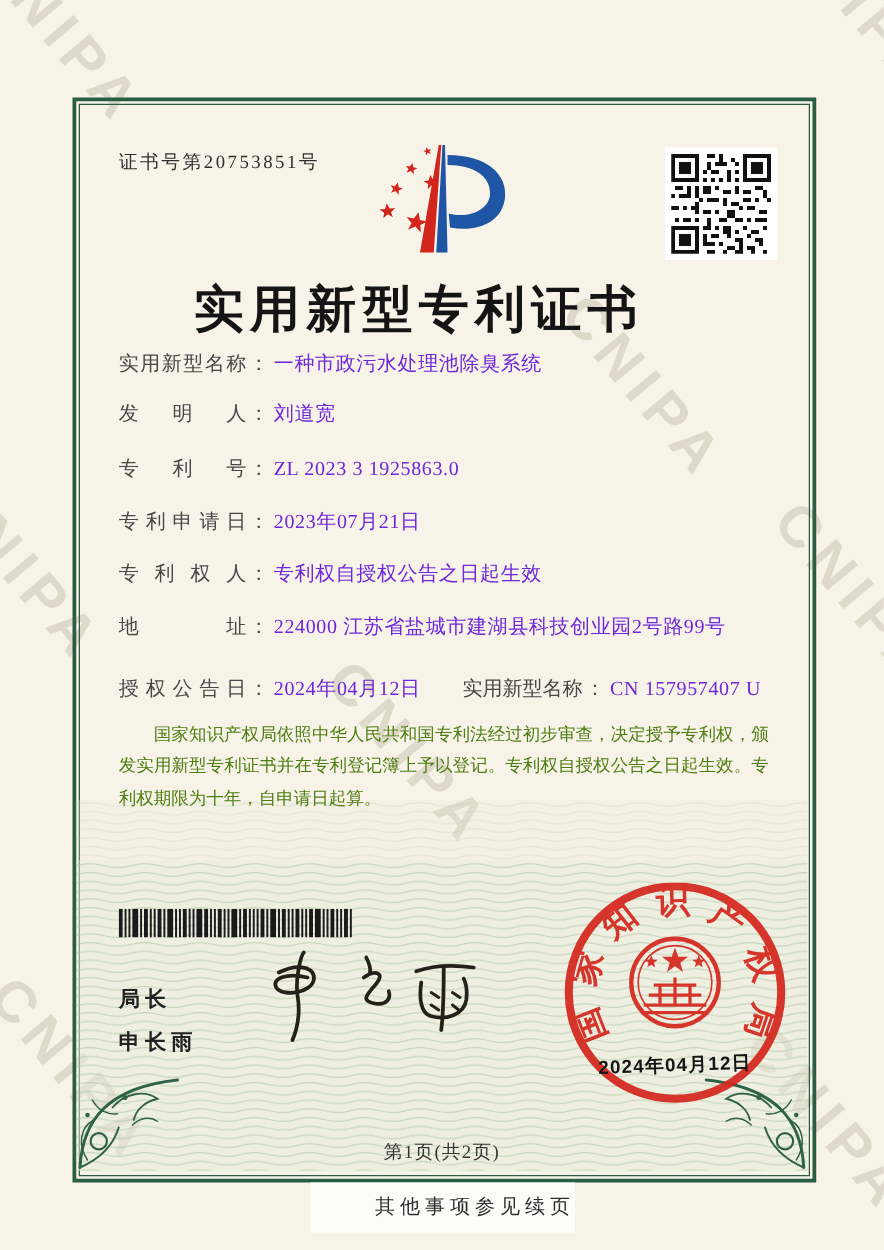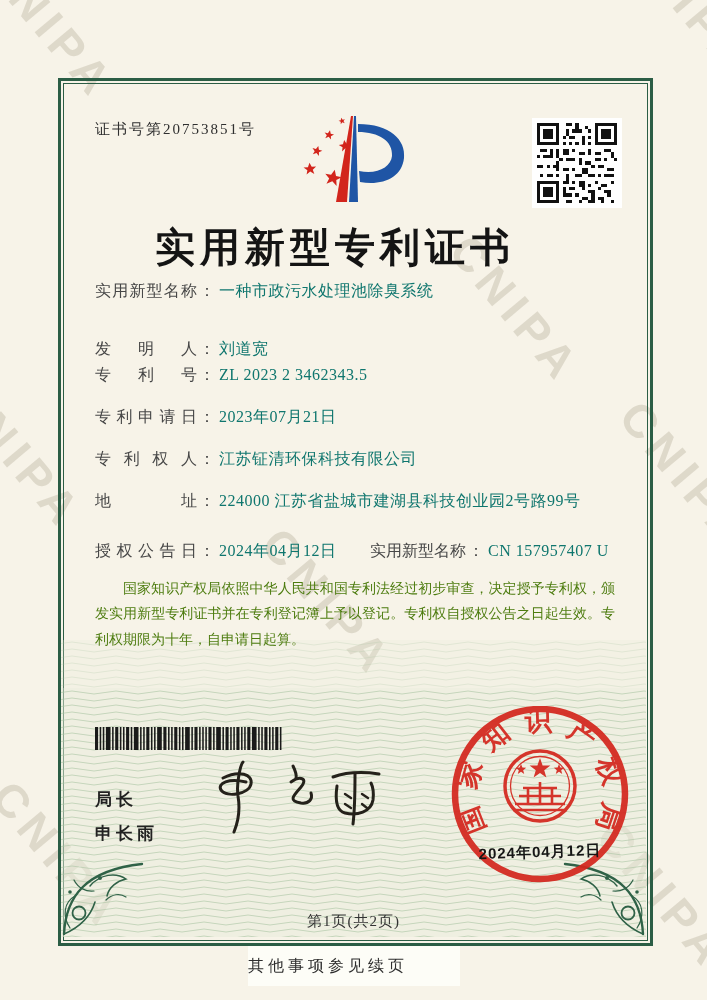--- a/index.html
+++ b/index.html
@@ -25,44 +25,44 @@
   .cert-no{position:absolute;left:95px;top:120px;font-size:15px;letter-spacing:2px;color:#2f2f2f;z-index:2;text-align:center;}
   .logo{position:absolute;left:292px;top:108px;width:122px;height:100px;z-index:2;}
   .qr{position:absolute;left:532px;top:118px;width:90px;height:90px;background:#ffffff;z-index:2;}
   .qr svg{position:absolute;left:5px;top:5px;}
   .title{
     position:absolute;left:0;width:670px;top:220px;text-align:center;
     font-size:40px;font-weight:bold;letter-spacing:5px;color:#141414;z-index:2;
   }
   .fields{position:absolute;left:95px;top:281px;width:525px;z-index:2;font-size:16px;color:#474747;}
   .frow{position:absolute;left:0;white-space:nowrap;}
-  .r0{top:0}.r1{top:58px}.r2{top:84px}.r3{top:126px}.r4{top:168px}.r5{top:210px}.r6{top:260px}
+  .r0{top:0}.r1{top:40px}.r2{top:84px}.r3{top:126px}.r4{top:168px}.r5{top:210px}.r6{top:260px}
   .flabel{display:inline-block;width:102px;text-align:justify;text-align-last:justify;vertical-align:top;}
   .fcolon{display:inline-block;margin:0 4px 0 2px;}
-  .fval{letter-spacing:0.5px;color:#0f766e;}
+  .fval{letter-spacing:0.5px;color:#6d28d9;}
   .grant2{position:absolute;left:275px;top:0;}
   .paras{position:absolute;left:95px;top:576px;width:520px;z-index:2;
     font-size:14px;line-height:1.82;color:#4d7c0f;text-align:justify;}
   .paras p{margin:0 0 8px 0;text-indent:2em;}
   .barcode{position:absolute;left:95px;top:727px;width:188px;height:23px;z-index:2;}
   .signer{position:absolute;left:95px;top:788px;z-index:2;
     font-family:"Liberation Sans","DejaVu Sans",sans-serif;font-weight:600;
     font-size:17px;letter-spacing:4px;color:#222;}
   .signer div{margin-bottom:11px;}
   .signature{position:absolute;left:205px;top:756px;width:185px;height:80px;z-index:2;}
   .seal{position:absolute;left:449px;top:706px;width:182px;height:182px;z-index:3;}
   .seal-date{
     position:absolute;left:455px;top:843px;width:170px;text-align:center;z-index:4;
     font-family:"Liberation Sans","DejaVu Sans",sans-serif;
     font-size:15px;font-weight:600;color:#161616;transform:rotate(-2deg);letter-spacing:1px;
   }
   .pageno{position:absolute;left:0;width:707px;top:912px;text-align:center;font-size:15px;color:#333;z-index:2;letter-spacing:1px;}
   .note{
     position:absolute;left:248px;top:946px;width:212px;height:40px;background:#fdfdf7;z-index:2;
-    text-align:left;line-height:40px;font-size:16px;letter-spacing:4px;color:#2e2e2e;
+    text-align:right;line-height:40px;font-size:16px;letter-spacing:4px;color:#2e2e2e;
   }
   .corner{position:absolute;width:84px;height:82px;z-index:2;}
   .c-left{left:60px;top:856px;}
   .c-right{left:563px;top:856px;transform:scaleX(-1);}
 </style>
 </head>
 <body>
 
 <span class="wm w1">CNIPA</span>
 <span class="wm w2">CNIPA</span>
@@ -231,27 +231,27 @@
 <div class="title">实用新型专利证书</div>
 
 <div class="fields">
   <div class="frow r0">
     <span class="flabel">实用新型名称</span><span class="fcolon">：</span><span class="fval">一种市政污水处理池除臭系统</span>
   </div>
   <div class="frow r1">
     <span class="flabel">发明人</span><span class="fcolon">：</span><span class="fval">刘道宽</span>
   </div>
   <div class="frow r2">
-    <span class="flabel">专利号</span><span class="fcolon">：</span><span class="fval">ZL 2023 2 3462343.5</span>
+    <span class="flabel">专利号</span><span class="fcolon">：</span><span class="fval">ZL 2023 3 1925863.0</span>
   </div>
   <div class="frow r3">
     <span class="flabel">专利申请日</span><span class="fcolon">：</span><span class="fval">2023年07月21日</span>
   </div>
   <div class="frow r4">
-    <span class="flabel">专利权人</span><span class="fcolon">：</span><span class="fval">江苏钲清环保科技有限公司</span>
+    <span class="flabel">专利权人</span><span class="fcolon">：</span><span class="fval">专利权自授权公告之日起生效</span>
   </div>
   <div class="frow r5">
     <span class="flabel">地址</span><span class="fcolon">：</span><span class="fval">224000 江苏省盐城市建湖县科技创业园2号路99号</span>
   </div>
   <div class="frow r6">
     <span class="flabel">授权公告日</span><span class="fcolon">：</span><span class="fval">2024年04月12日</span>
     <span class="grant2">
       <span>实用新型名称</span><span class="fcolon">：</span><span class="fval">CN 157957407 U</span>
     </span>
   </div>

